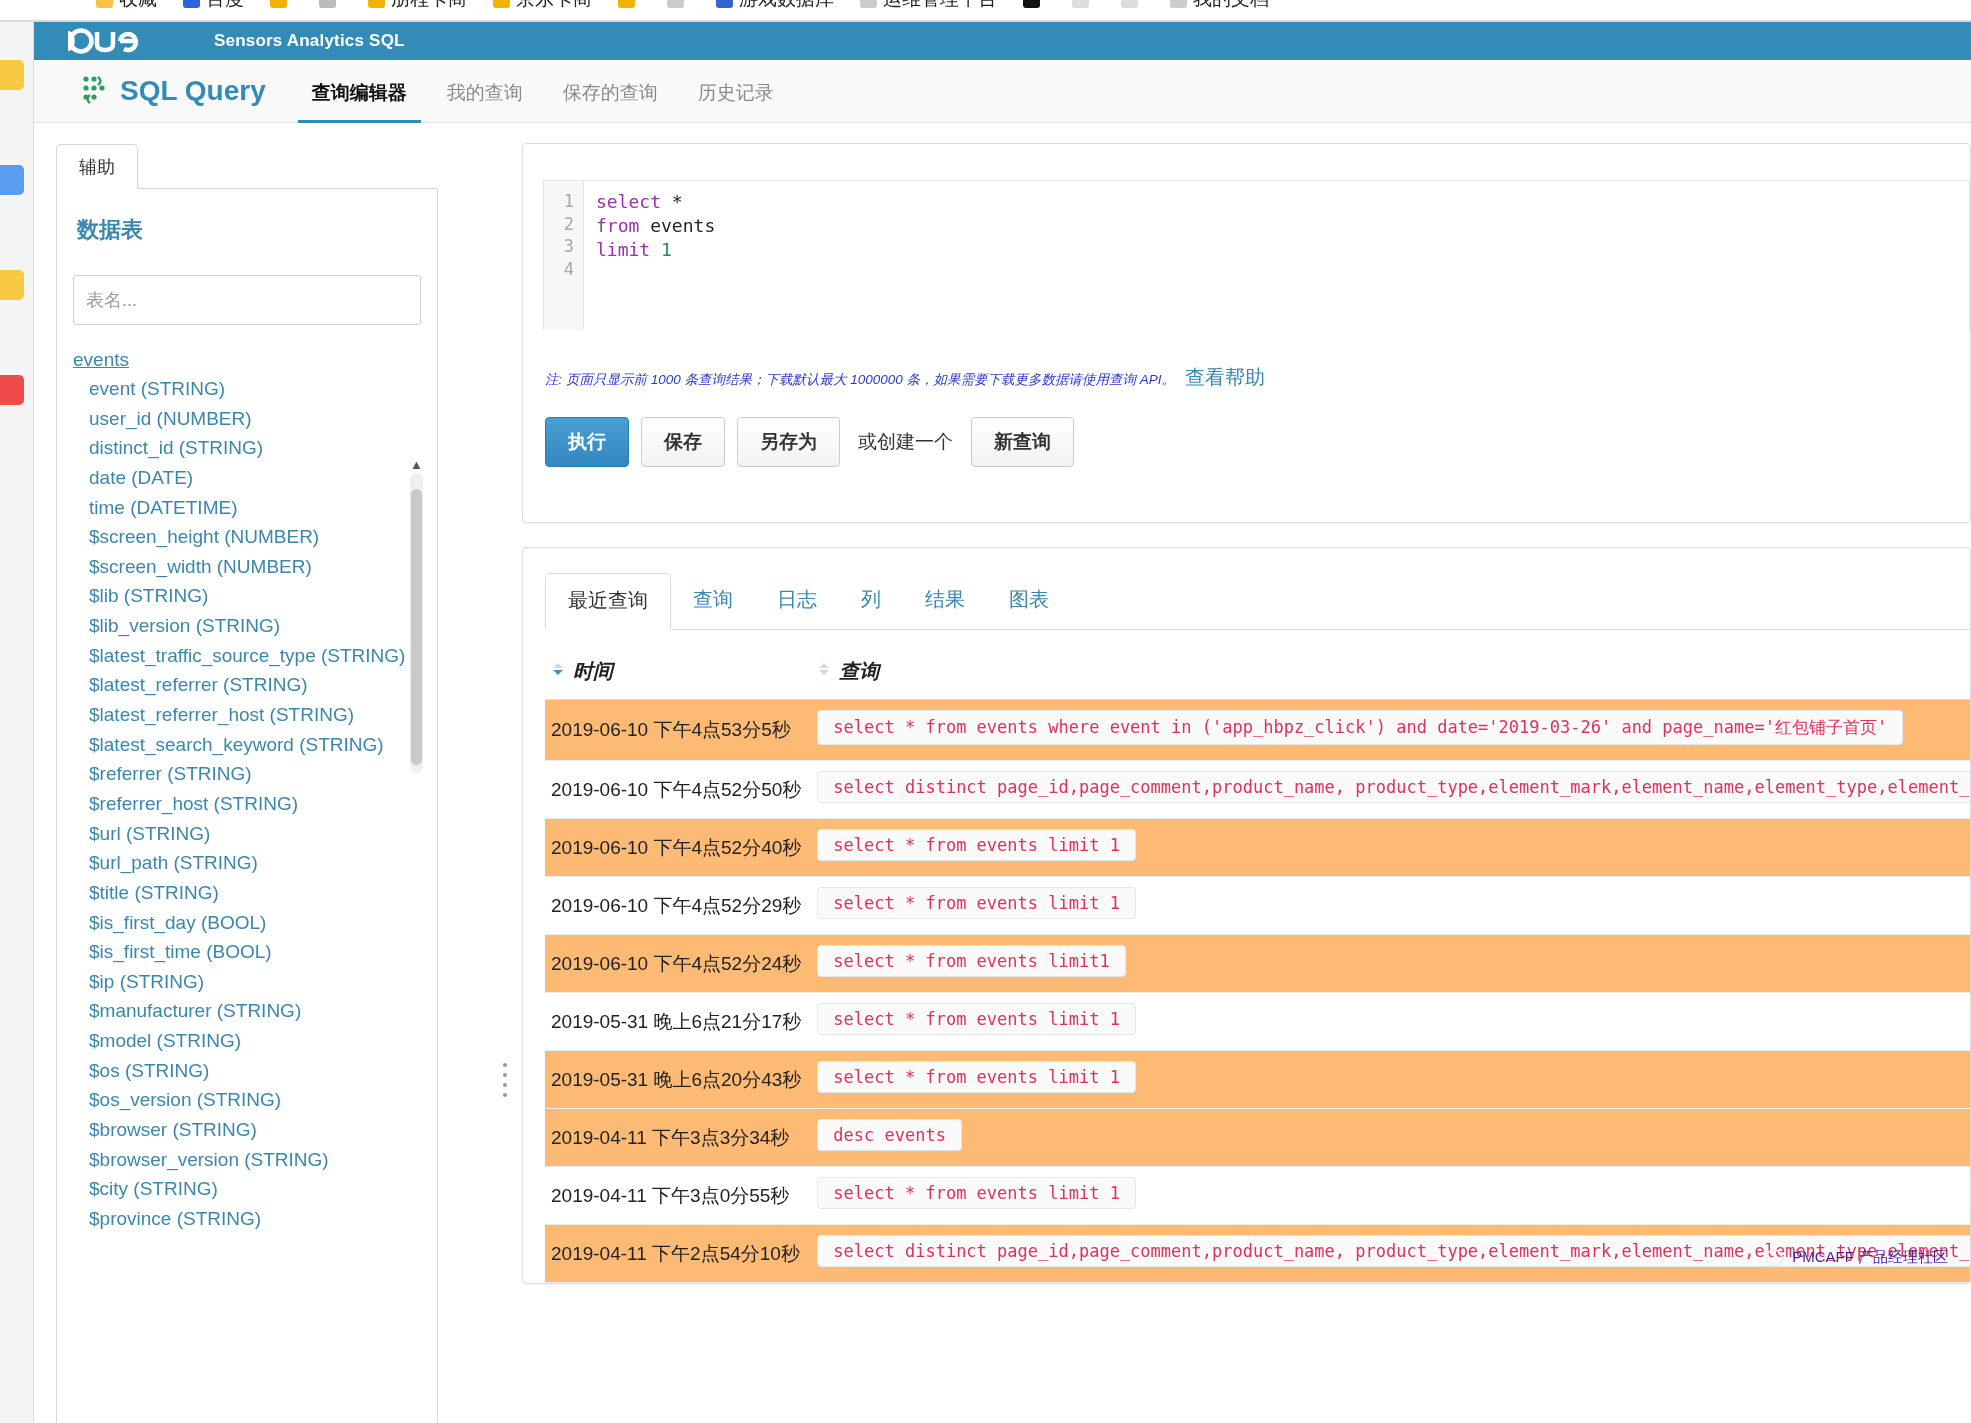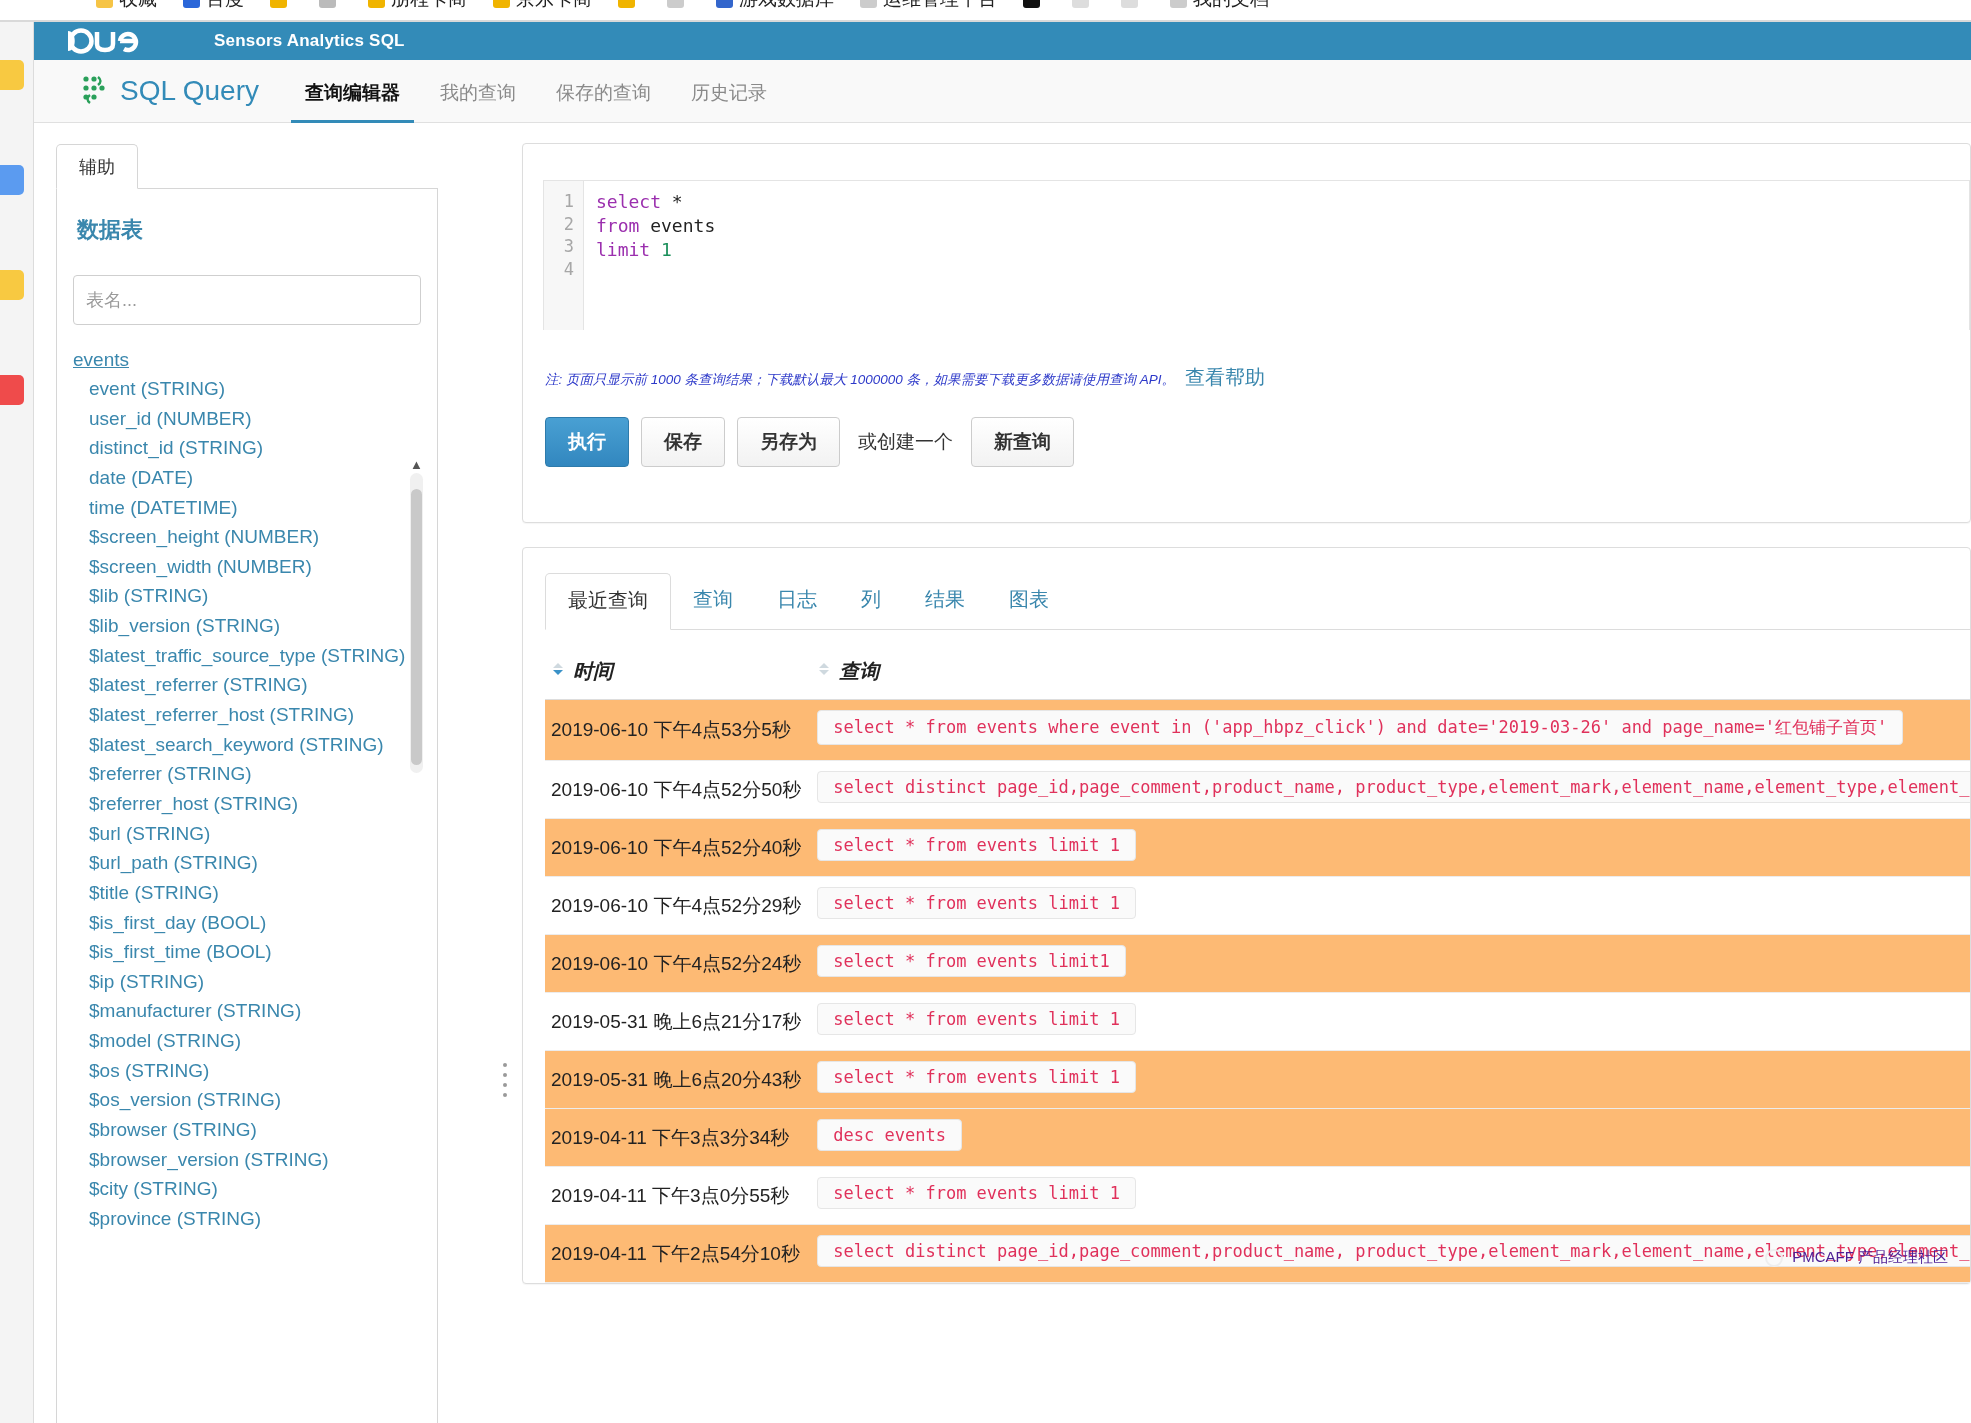--- a/index.html
+++ b/index.html
@@ -45,21 +45,21 @@
   .hue-logo { display:flex; align-items:center; }
   .hue-logo svg { display:block; }
   .topbar-title { color:#ffffff; font-size:17px; font-weight:bold; letter-spacing:0.2px; }
 
   
   .navbar {
     height:63px; background:#f9f9f9; border-bottom:1px solid #e0e0e0;
     display:flex; align-items:flex-end; padding-left:46px; gap:0;
   }
   .brand { display:flex; align-items:center; gap:12px; padding-bottom:14px; margin-right:26px; }
-  .brand-txt { color:#338bb8; font-size:28px; font-weight:normal; }
+  .brand-txt { color:#338bb8; font-size:28px; font-weight:bold; }
   .nav-item {
     font-size:19px; color:#8a8a8a; padding:0 20px 16px 20px; cursor:pointer;
     position:relative; white-space:nowrap;
   }
   .nav-item.active { color:#111; font-weight:bold; }
   .nav-item.active:after {
     content:""; position:absolute; left:6px; right:6px; bottom:-1px;
     height:3px; background:#338bb8;
   }
 

